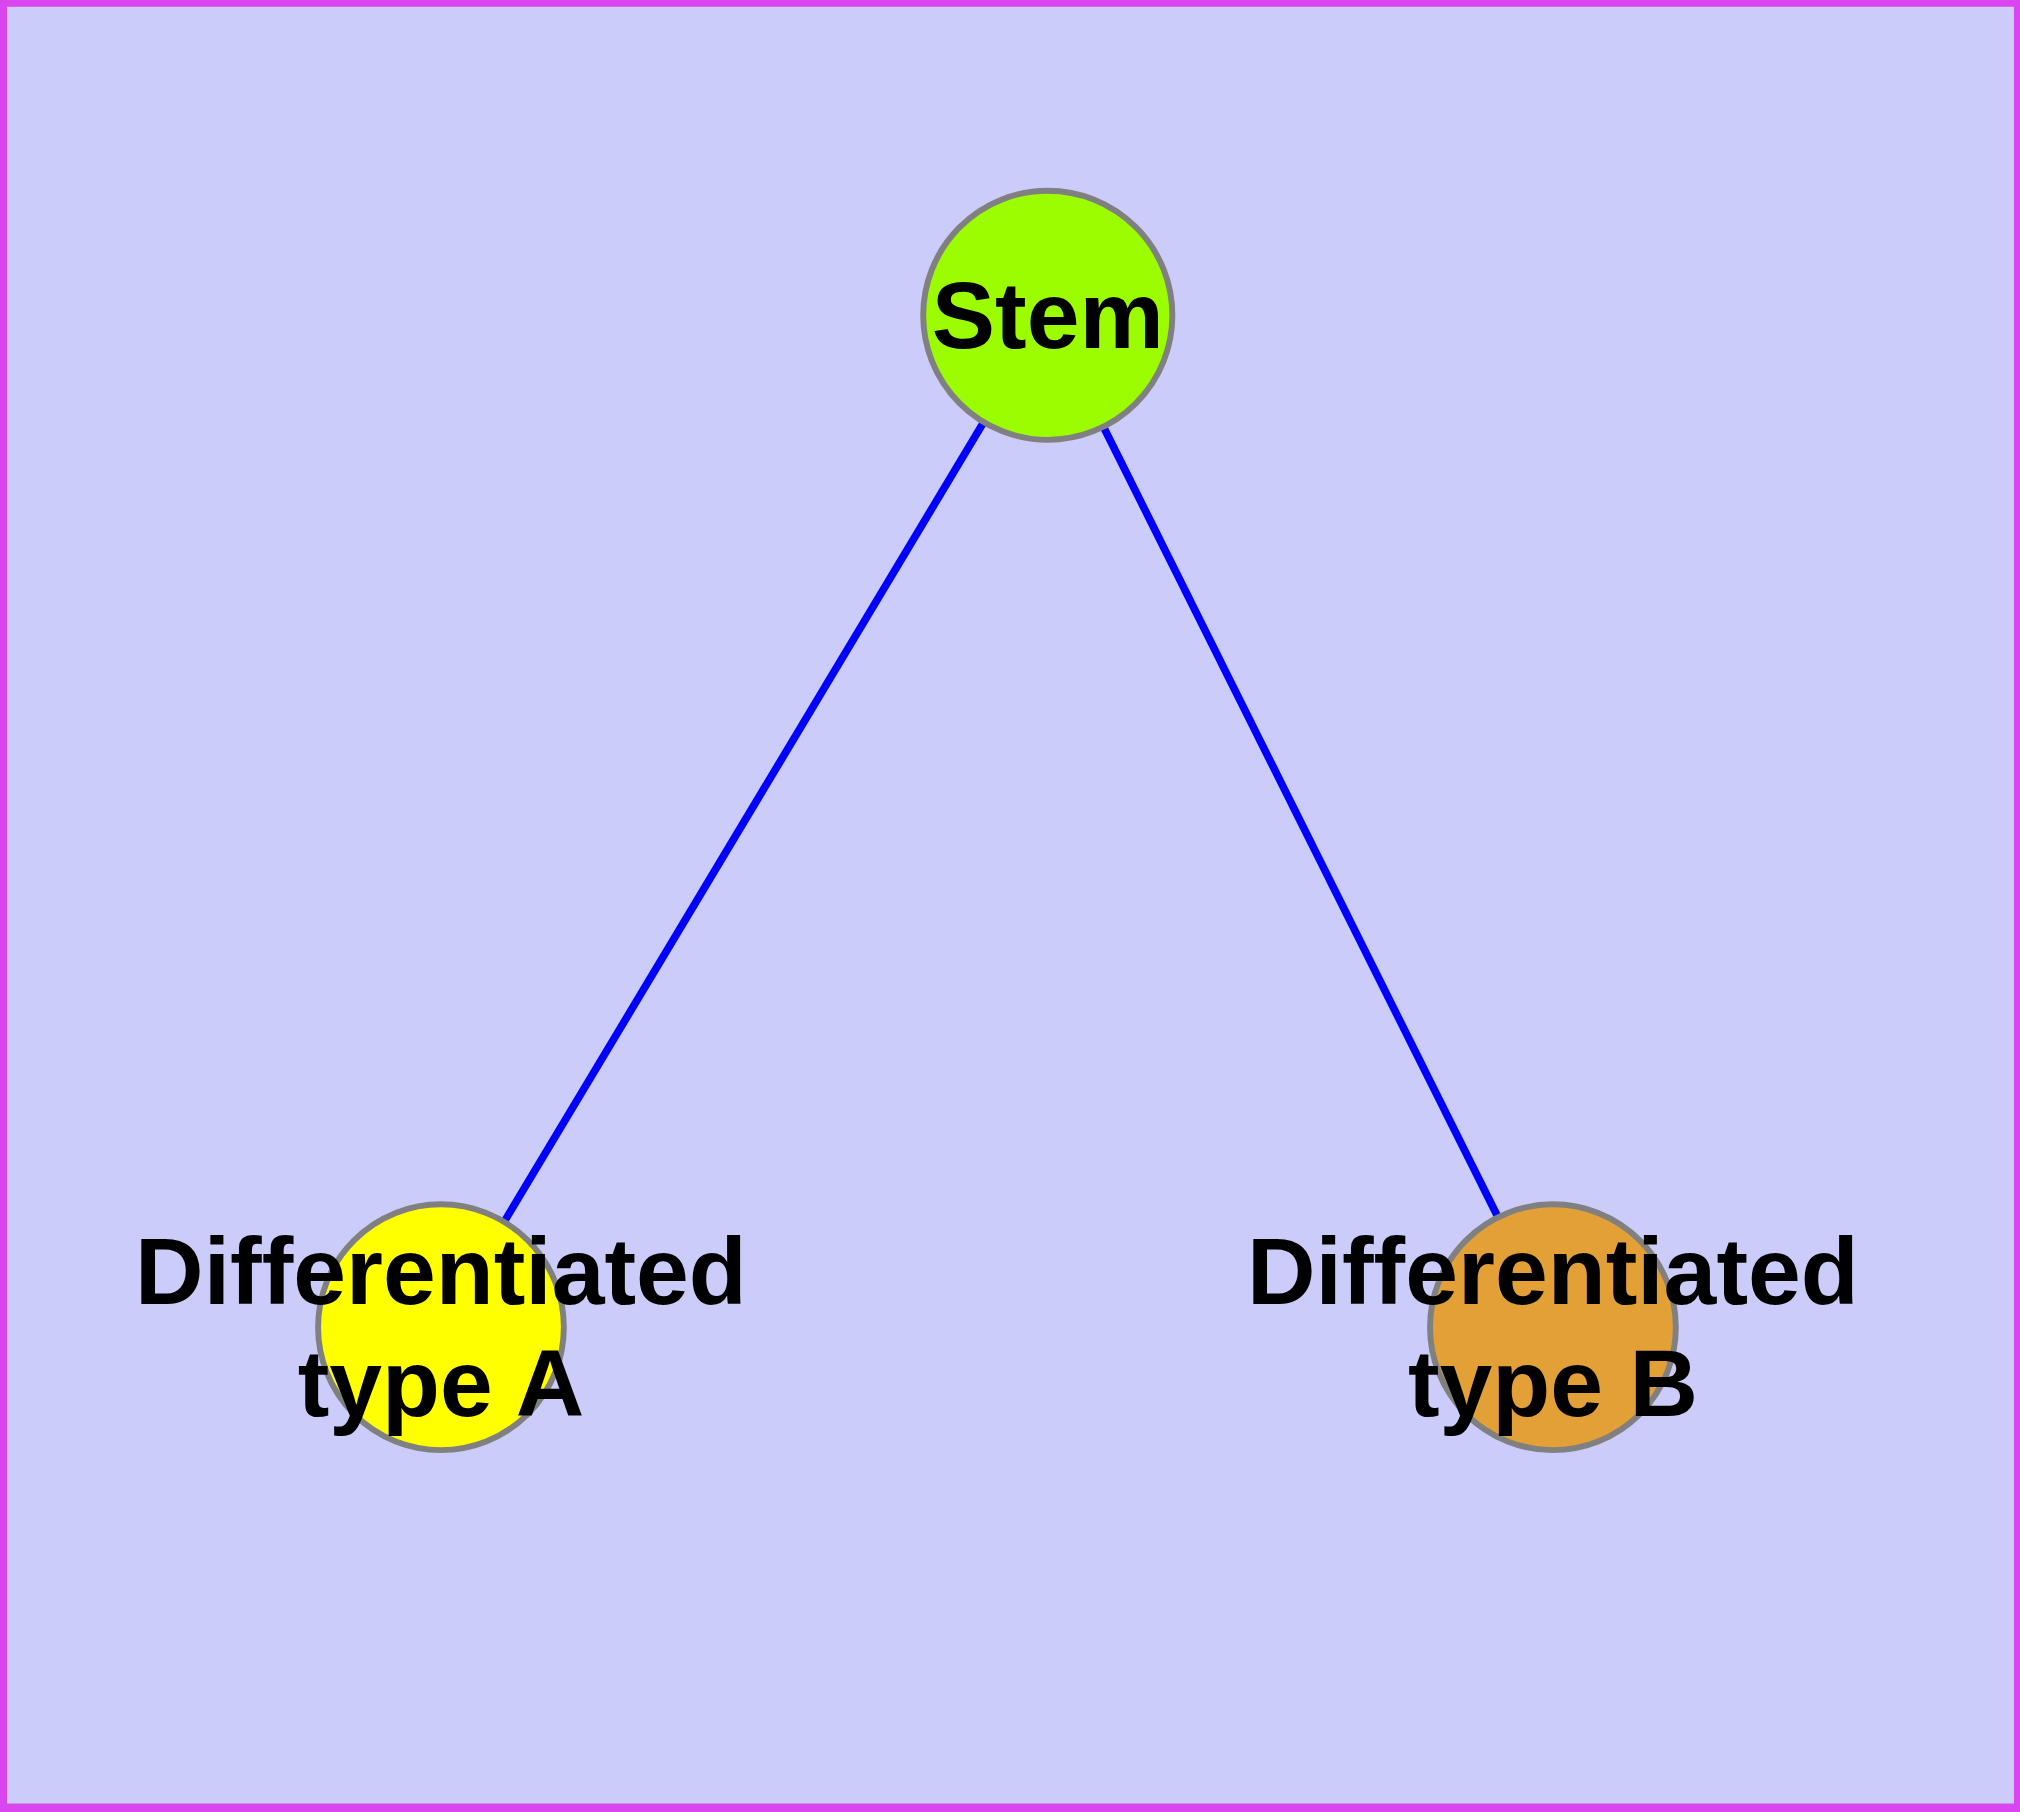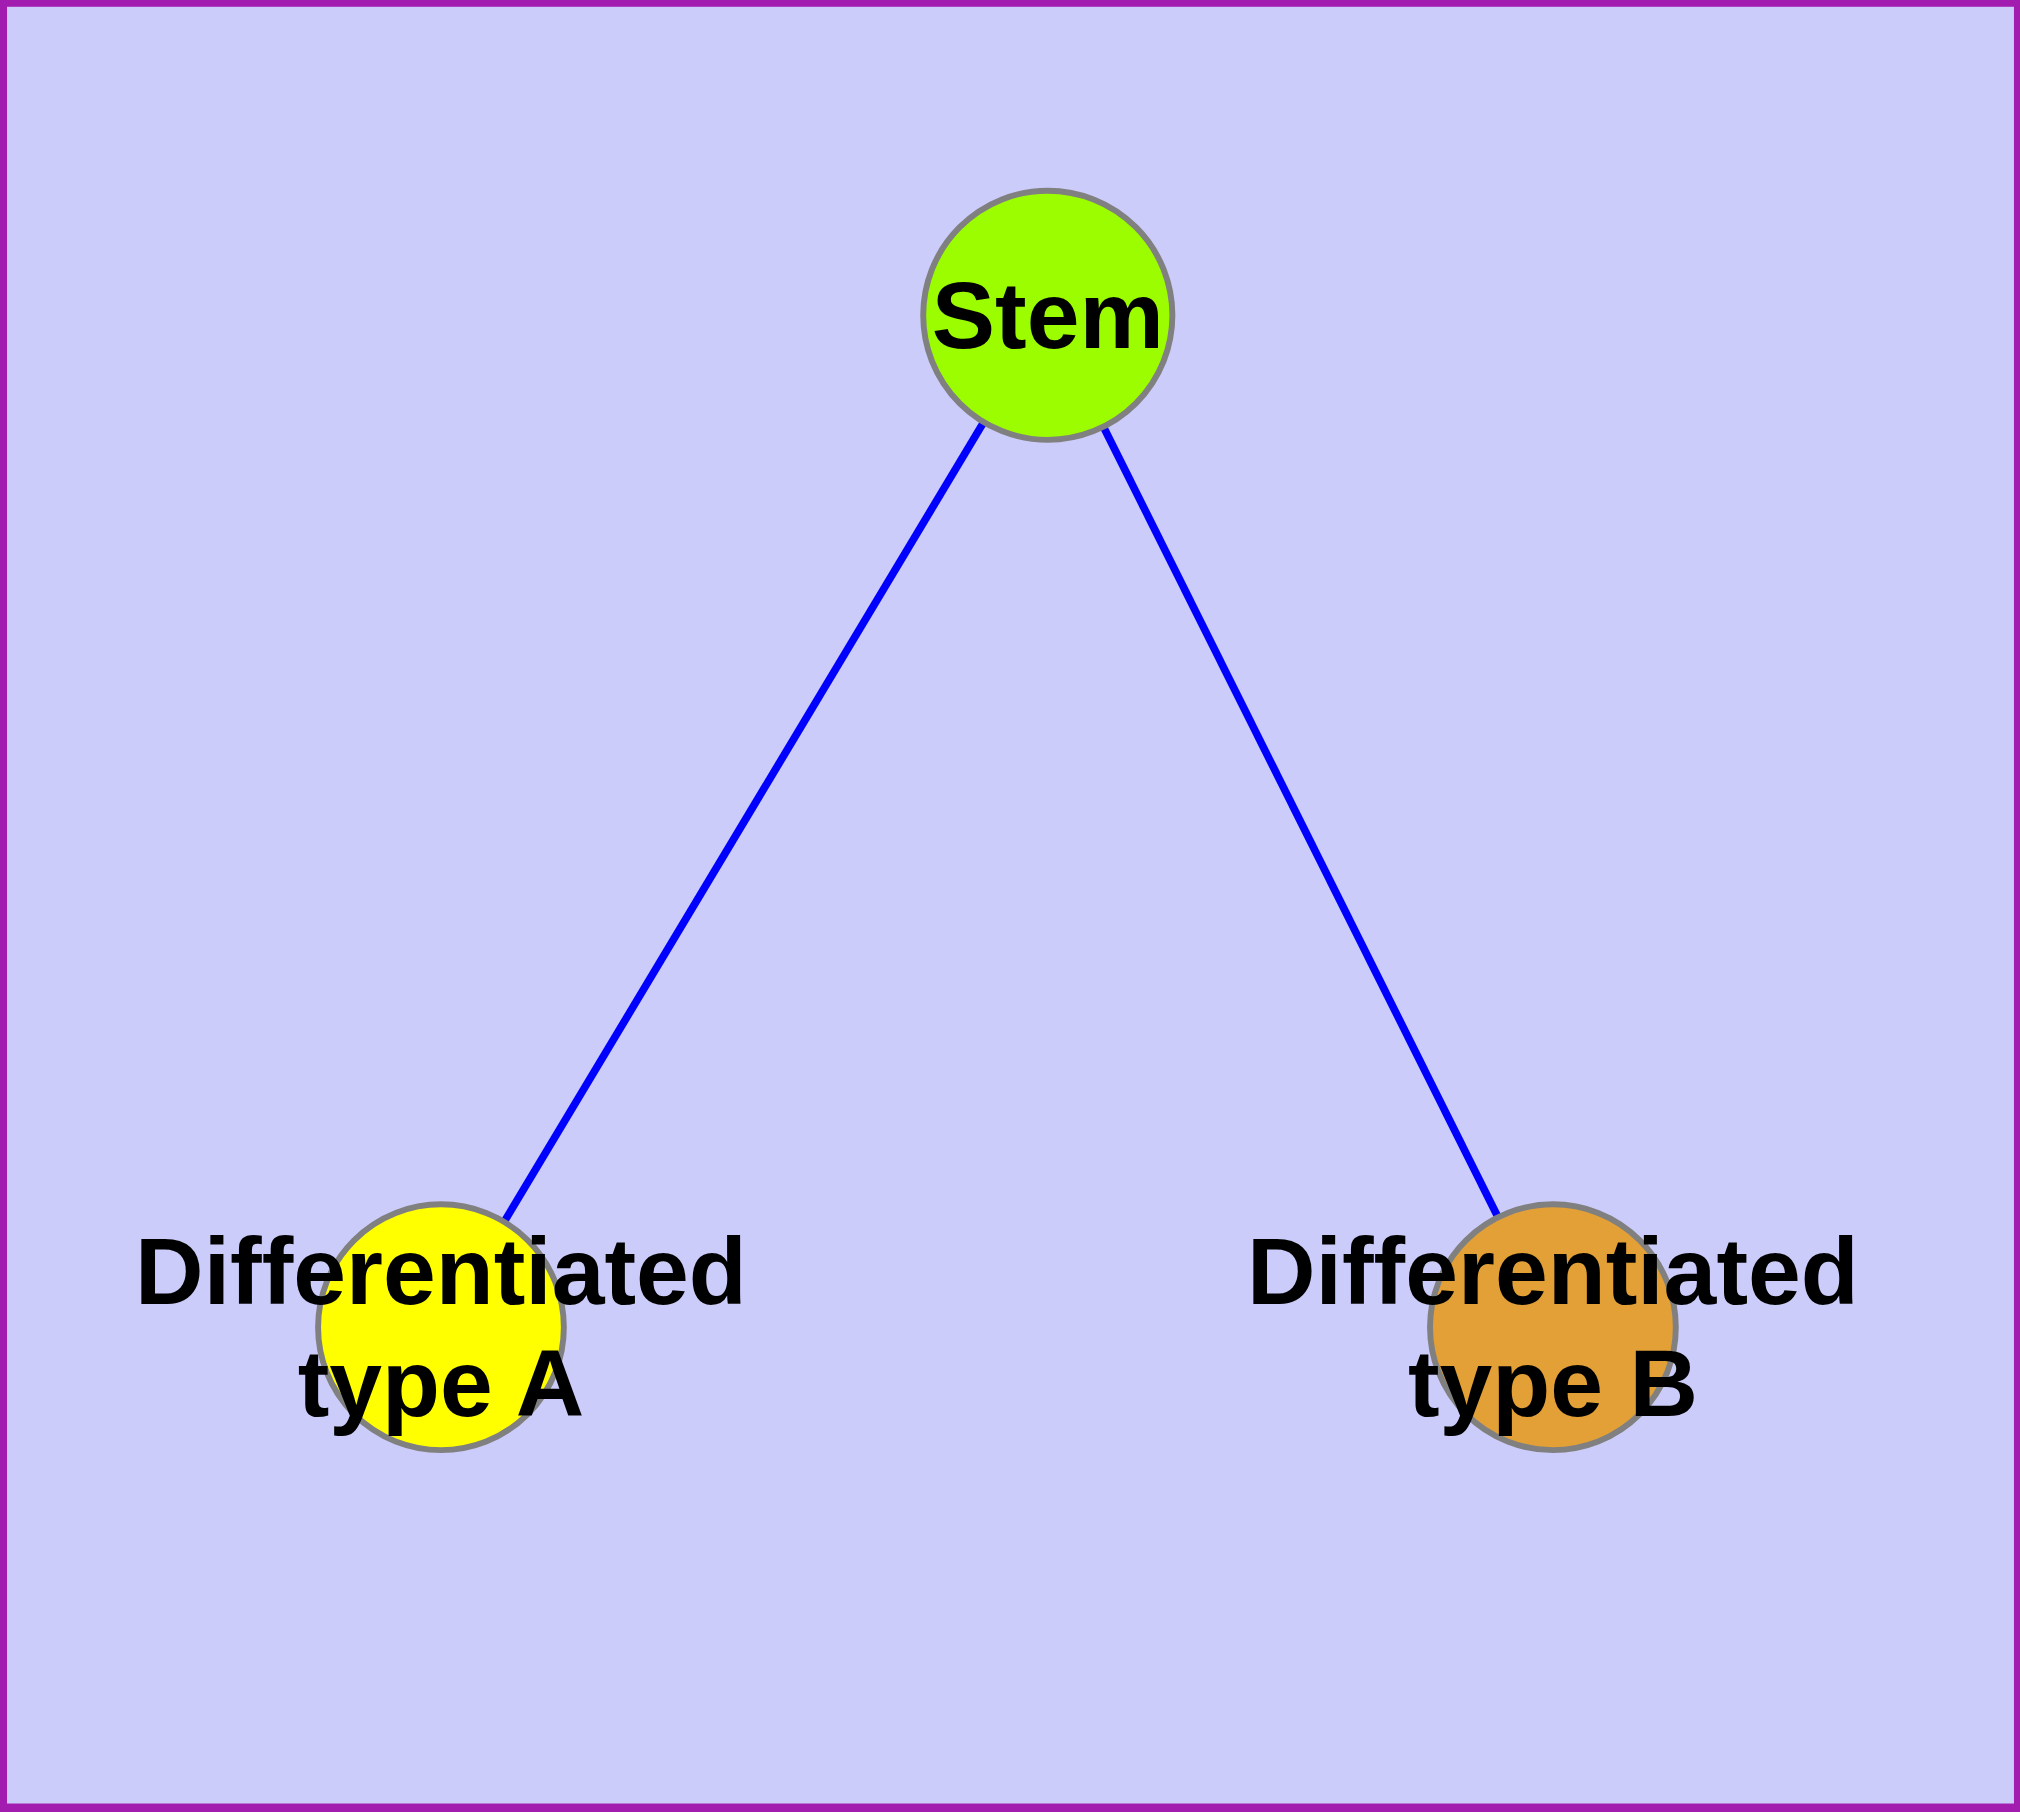--- a/index.html
+++ b/index.html
@@ -10,21 +10,21 @@
   body {
     width: 2021px;
     height: 1812px;
     overflow: hidden;
     font-family: "Liberation Sans", sans-serif;
   }
   #canvas {
     position: relative;
     width: 2021px;
     height: 1812px;
-    background: #a21caf;
+    background: #d946ef;
   }
   #graph-svg {
     position: absolute;
     left: 0;
     top: 0;
     width: 2021px;
     height: 1812px;
     display: block;
   }
   .node-label {

